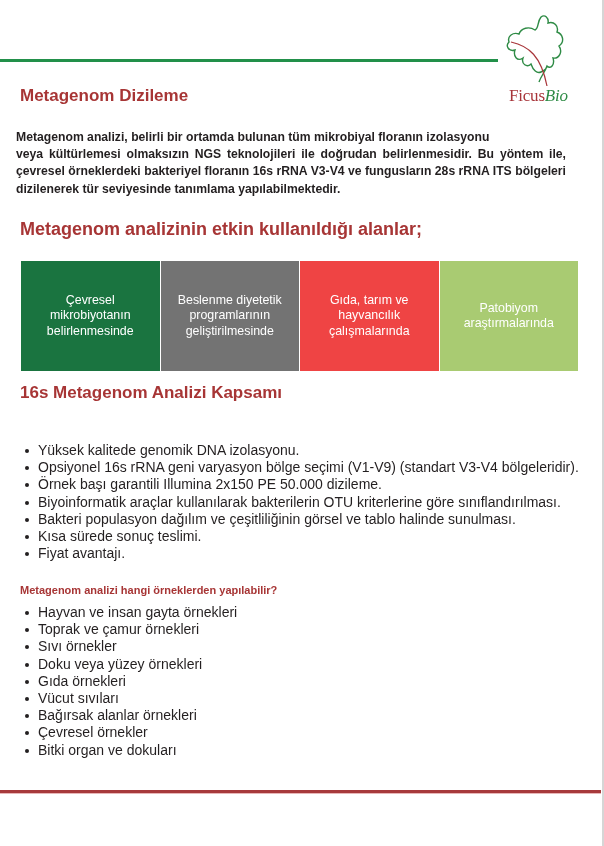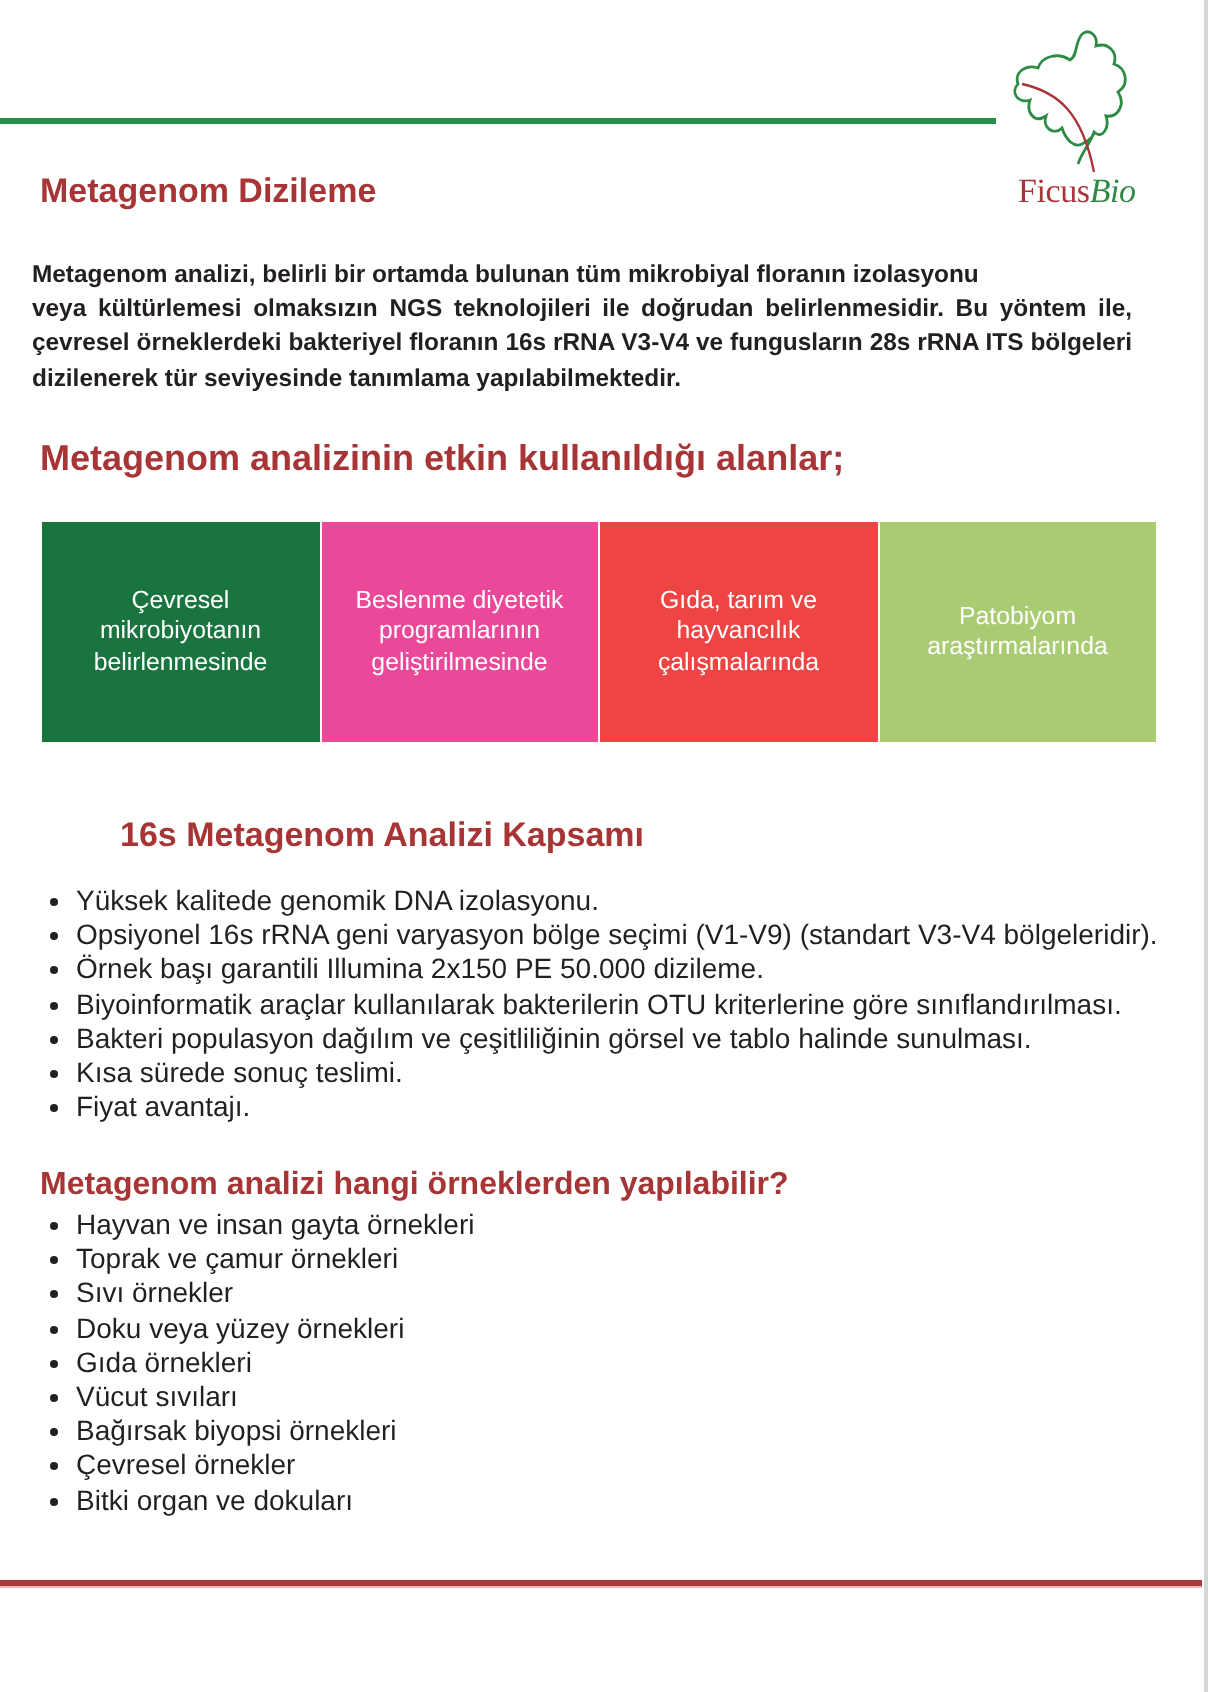--- a/index.html
+++ b/index.html
@@ -21,22 +21,22 @@
   .intro {
     position: absolute; left: 16px; top: 129px; width: 550px; font-size: 12.2px; line-height: 17.2px; text-align: justify; font-weight: bold;
   }
   .intro .l1 { display: block; text-align: left; }
   .h-areas { top: 219px; font-size: 18px; }
   .boxes { position: absolute; left: 21px; top: 261px; width: 557px; height: 110px; display: flex; gap: 1px; background: #ffffff; border-radius: 18px; }
   .box {
     flex: 1; display: flex; align-items: center; justify-content: center; text-align: center;
     color: #ffffff; font-size: 12.4px; line-height: 15.5px; padding: 0 6px; box-sizing: border-box;
   }
-  .h-scope { top: 408px; font-size: 17px; margin-left: 40px; }
-  .h-samples { top: 584px; font-size: 16px; }
+  .h-scope { top: 383px; font-size: 17px; }
+  .h-samples { top: 584px; font-size: 11px; }
   ul { list-style: none; margin: 0; padding: 0; position: absolute; left: 22px; font-size: 14px; }
   ul li { position: relative; padding-left: 16px; line-height: 17.2px; height: 17.2px; white-space: nowrap; }
   ul li::before {
     content: ""; position: absolute; left: 3px; top: 7px; width: 4px; height: 4px; border-radius: 50%; background: #231f20;
   }
   .scope-list { top: 442px; }
   .samples-list { top: 604px; }
   .bottom-rule { position: absolute; left: 0; top: 790px; width: 601px; height: 3px; background: #a73a3c; }
   .bottom-rule-shadow { position: absolute; left: 0; top: 793px; width: 601px; height: 1px; background: #e8b7b8; }
 </style>
@@ -57,21 +57,21 @@
 <h1>Metagenom Dizileme</h1>
 
 <div class="intro">
   <span class="l1">Metagenom analizi, belirli bir ortamda bulunan tüm mikrobiyal floranın izolasyonu</span><span>veya kültürlemesi olmaksızın NGS teknolojileri ile doğrudan belirlenmesidir. Bu yöntem ile, çevresel örneklerdeki bakteriyel floranın 16s rRNA V3-V4 ve fungusların 28s rRNA ITS bölgeleri dizilenerek tür seviyesinde tanımlama yapılabilmektedir.</span>
 </div>
 
 <h2 class="h-areas">Metagenom analizinin etkin kullanıldığı alanlar;</h2>
 
 <div class="boxes">
   <div class="box" style="background:#1a7440">Çevresel mikrobiyotanın belirlenmesinde</div>
-  <div class="box" style="background:#ec4899">Beslenme diyetetik programlarının geliştirilmesinde</div>
+  <div class="box" style="background:#737373">Beslenme diyetetik programlarının geliştirilmesinde</div>
   <div class="box" style="background:#ef4444">Gıda, tarım ve hayvancılık çalışmalarında</div>
   <div class="box" style="background:#a9cb72">Patobiyom araştırmalarında</div>
 </div>
 
 <h2 class="h-scope">16s Metagenom Analizi Kapsamı</h2>
 <ul class="scope-list">
   <li>Yüksek kalitede genomik DNA izolasyonu.</li>
   <li>Opsiyonel 16s rRNA geni varyasyon bölge seçimi (V1-V9) (standart V3-V4 bölgeleridir).</li>
   <li>Örnek başı garantili Illumina 2x150 PE 50.000 dizileme.</li>
   <li>Biyoinformatik araçlar kullanılarak bakterilerin OTU kriterlerine göre sınıflandırılması.</li>
@@ -81,19 +81,19 @@
 </ul>
 
 <h2 class="h-samples">Metagenom analizi hangi örneklerden yapılabilir?</h2>
 <ul class="samples-list">
   <li>Hayvan ve insan gayta örnekleri</li>
   <li>Toprak ve çamur örnekleri</li>
   <li>Sıvı örnekler</li>
   <li>Doku veya yüzey örnekleri</li>
   <li>Gıda örnekleri</li>
   <li>Vücut sıvıları</li>
-  <li>Bağırsak biyopsi örnekleri</li>
+  <li>Bağırsak alanlar örnekleri</li>
   <li>Çevresel örnekler</li>
   <li>Bitki organ ve dokuları</li>
 </ul>
 
 <div class="bottom-rule"></div>
 <div class="bottom-rule-shadow"></div>
 
 </body></html>

